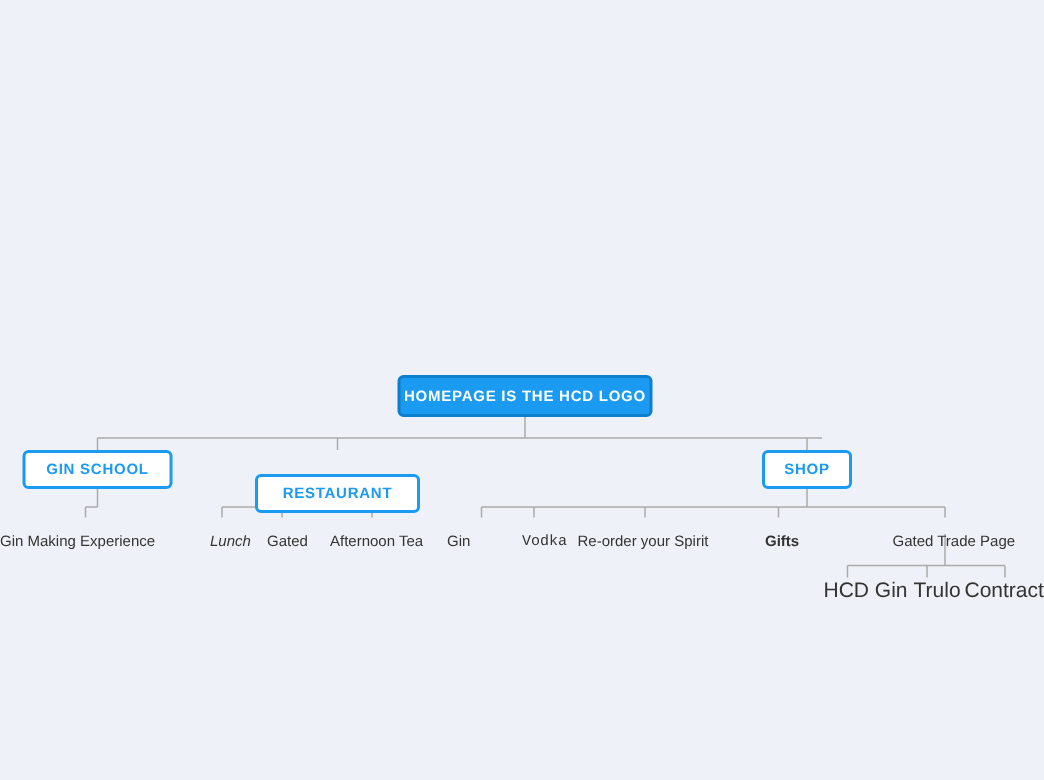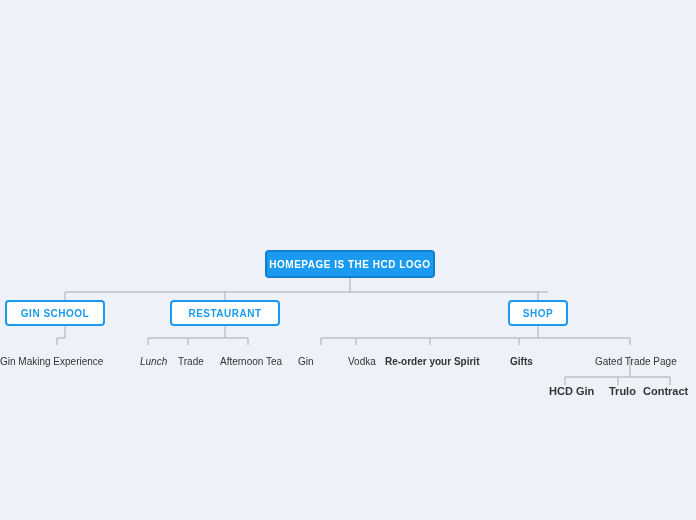--- a/index.html
+++ b/index.html
@@ -73,24 +73,23 @@
       position: absolute;
       font-size: 10px;
       color: #333;
       white-space: nowrap;
       margin-top: 11px;
     }
 
     
     .node-subleaf {
       position: absolute;
-      font-size: 11px;
+      font-size: 14px;
       color: #333;
       white-space: nowrap;
-      font-weight: bold;
     }
   </style>
 </head>
 <body>
 
 <div class="diagram-container">
 
   <svg class="lines">
 
     <line x1="350" y1="278" x2="350" y2="292" stroke="#aaa" stroke-width="1"></line>
@@ -129,53 +128,53 @@
     <line x1="565" y1="377" x2="670" y2="377" stroke="#aaa" stroke-width="1"></line>
     <line x1="565" y1="377" x2="565" y2="385" stroke="#aaa" stroke-width="1"></line>
     <line x1="618" y1="377" x2="618" y2="385" stroke="#aaa" stroke-width="1"></line>
     <line x1="670" y1="377" x2="670" y2="385" stroke="#aaa" stroke-width="1"></line>
   </svg>
 
   <div class="node-root">
     <span>HOMEPAGE IS THE HCD LOGO</span>
   </div>
 
-  <div class="node-branch" style="left:5px; top:300px; width:100px;">
+  <div class="node-branch" style="left:15px; top:300px; width:100px;">
     <span>GIN SCHOOL</span>
   </div>
 
-  <div class="node-branch" style="left:170px; top:300px; width:110px;">
+  <div class="node-branch" style="left:170px; top:316px; width:110px;">
     <span>RESTAURANT</span>
   </div>
 
   <div class="node-branch" style="left:508px; top:300px; width:60px;text-align:right;">
     <span>SHOP</span>
   </div>
 
   <div class="node-leaf" style="left:0px; top:345px;">
     <span>Gin Making Experience</span>
   </div>
 
   <div class="node-leaf" style="left:140px; top:345px;font-style:italic;">
     <span>Lunch</span>
   </div>
   <div class="node-leaf" style="left:178px; top:345px;">
-    <span>Trade</span>
+    <span>Gated</span>
   </div>
   <div class="node-leaf" style="left:220px; top:345px;">
     <span>Afternoon Tea</span>
   </div>
 
   <div class="node-leaf" style="left:298px; top:345px;">
     <span>Gin</span>
   </div>
-  <div class="node-leaf" style="left:348px; top:345px;">
+  <div class="node-leaf" style="left:348px; top:345px;font-family:Liberation Mono, monospace;">
     <span>Vodka</span>
   </div>
-  <div class="node-leaf" style="left:385px; top:345px;font-weight:bold;">
+  <div class="node-leaf" style="left:385px; top:345px;">
     <span>Re-order your Spirit</span>
   </div>
   <div class="node-leaf" style="left:510px; top:345px;font-weight:bold;">
     <span>Gifts</span>
   </div>
   <div class="node-leaf" style="left:595px; top:345px;">
     <span>Gated Trade Page</span>
   </div>
 
   <div class="node-subleaf" style="left:549px; top:385px;">

